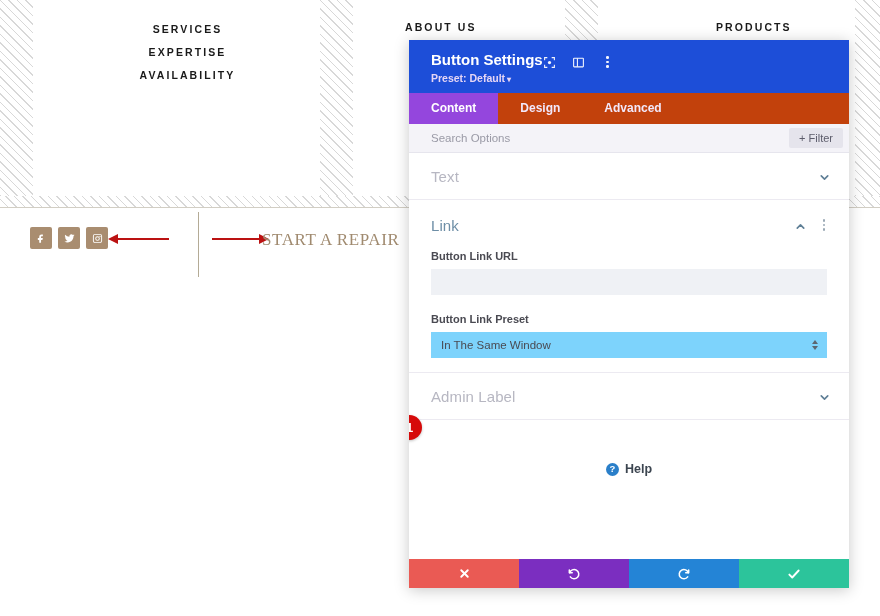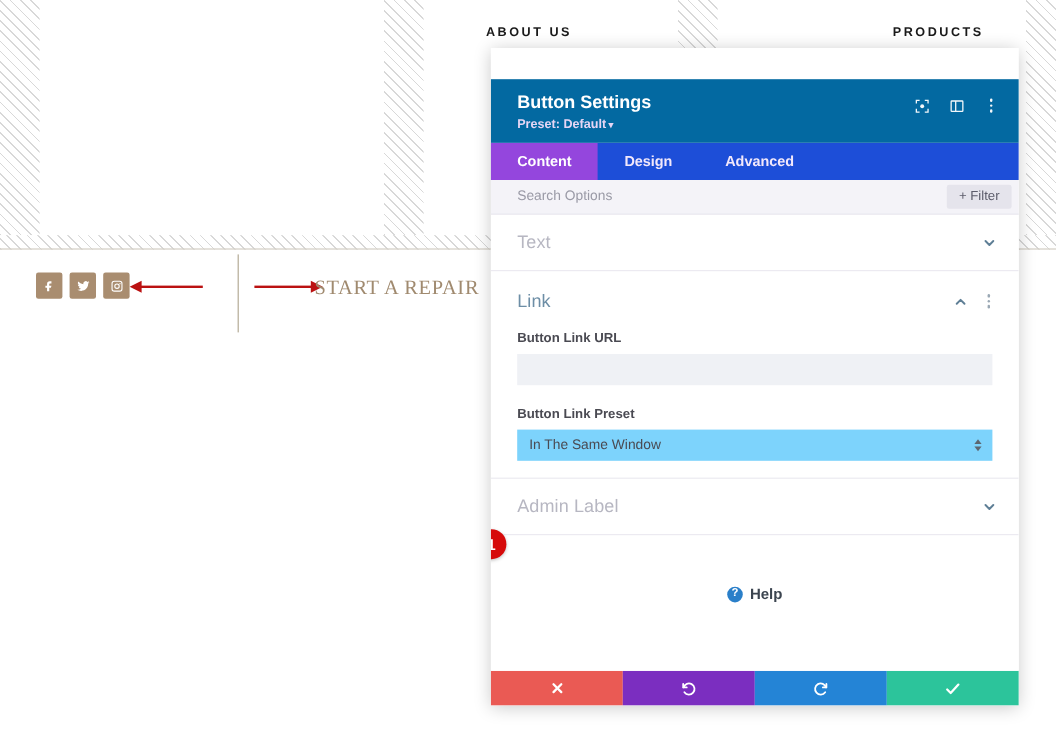--- a/index.html
+++ b/index.html
@@ -58,21 +58,21 @@
     line-height: 23px;
   }
   .nav-about {
     position: absolute;
     left: 405px; top: 21px;
     font-size: 10.5px; font-weight: bold;
     letter-spacing: 2.1px; color: #1a1a1a;
   }
   .nav-products {
     position: absolute;
-    left: 744px; top: 21px;
+    left: 716px; top: 21px;
     font-size: 10.5px; font-weight: bold;
     letter-spacing: 2.1px; color: #1a1a1a;
   }
 
   .hr-line {
     position: absolute;
     left: 0; top: 207px;
     width: 880px; height: 1px;
     background: #d2cec4;
   }
@@ -134,27 +134,25 @@
     left: 409px; top: 40px;
     width: 440px; height: 548px;
     background: #ffffff;
     box-shadow: 0 2px 14px rgba(0,0,0,0.22);
     display: flex;
     flex-direction: column;
     overflow: hidden;
   }
 
   .modal-header {
-    background: #0369a1;
+    background: #1d4ed8;
     padding: 11px 16px 9px 22px;
     position: relative;
     display: flex;
     align-items: flex-start;
-    justify-content: space-between;
-    margin-top: 26px;
   }
   .modal-title {
     color: #ffffff;
     font-size: 15px;
     font-weight: bold;
     line-height: 18px;
   }
   .modal-preset {
     color: #e6d6f5;
     font-size: 10.5px;
@@ -182,21 +180,21 @@
     width: 14px;
   }
   .dots-v i {
     width: 2.5px; height: 2.5px;
     border-radius: 50%;
     background: #ffffff;
     display: block;
   }
 
   .tabs {
-    background: #1d4ed8;
+    background: #c2410c;
     display: flex;
     height: 31px;
   }
   .tab {
     padding: 0 22px;
     height: 31px;
     line-height: 31px;
     font-size: 12px;
     font-weight: bold;
     color: #f2e8fb;
@@ -407,20 +405,25 @@
 <div id="page">
 
   <div class="site-canvas">
 
     <div class="hatch hatch-left"></div>
     <div class="hatch hatch-mid"></div>
     <div class="hatch hatch-right"></div>
     <div class="hatch hatch-far"></div>
     <div class="hatch hatch-band"></div>
 
+    <div class="nav-stack">
+      <div class="nav-item">SERVICES</div>
+      <div class="nav-item">EXPERTISE</div>
+      <div class="nav-item">AVAILABILITY</div>
+    </div>
 
     <div class="nav-about">ABOUT US</div>
     <div class="nav-products">PRODUCTS</div>
 
     <div class="hr-line"></div>
     <div class="v-divider"></div>
 
     <div class="social-row">
       <div class="social-sq">
         <svg width="11" height="11" viewBox="0 0 24 24">

